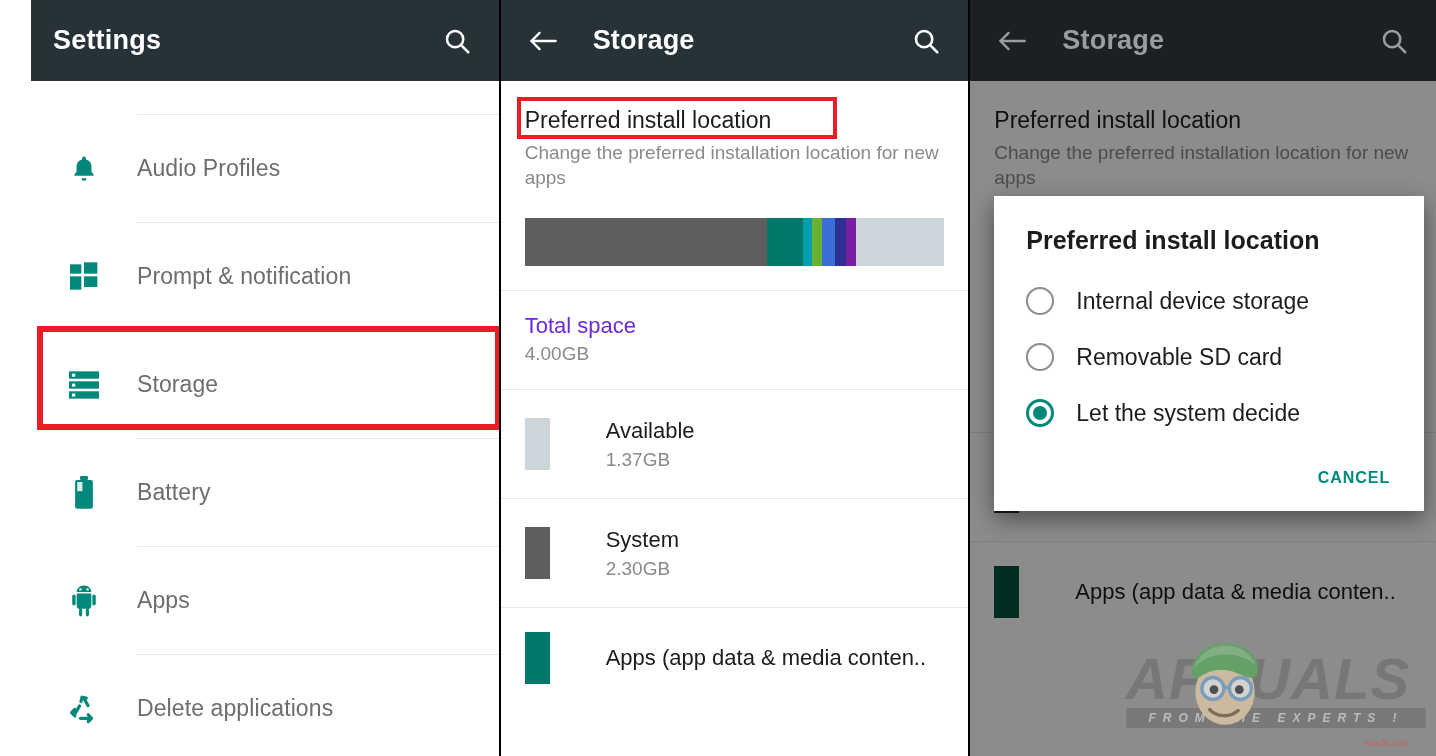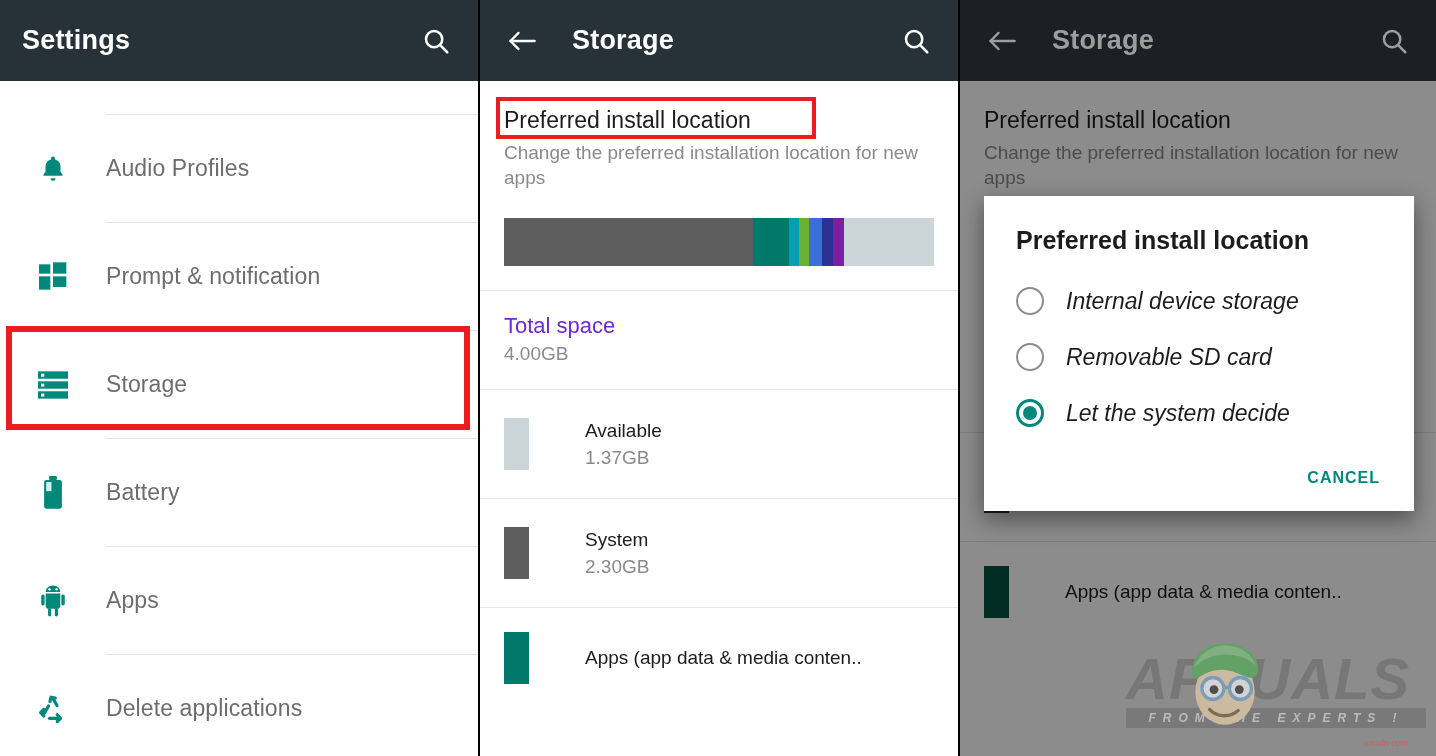--- a/index.html
+++ b/index.html
@@ -2,21 +2,21 @@
 <html><head>
 <meta charset="utf-8">
 <style>
   * { margin:0; padding:0; box-sizing:border-box; }
   html,body { width:1436px; height:756px; }
   body {
     font-family:"Liberation Sans", sans-serif;
     background:#ffffff;
     overflow:hidden;
   }
-  .screen { position:relative; width:1436px; height:583px; display:flex; }
+  .screen { position:relative; width:1436px; height:583px; display:flex;padding-left:31px; }
 
   
   .panel { position:relative; height:756px; overflow:hidden; background:#fff; }
   .panel-a { width:478px; }
   .divider-v { width:2px; height:756px; background:#000; flex:0 0 2px; }
   .panel-b { width:478px; }
   .panel-c { width:476px; }
 
   
   .appbar {
@@ -124,21 +124,21 @@
     display:flex;
     align-items:center;
     padding:20px 24px;
     min-height:108px;
   }
   .swatch {
     width:25px; height:52px;
     flex:0 0 25px;
     margin-right:56px;
   }
-  .item-name { font-size:19px; color:#1c1c1c; }
+  .item-name { font-size:22px; color:#1c1c1c; }
   .item-val  { font-size:19px; color:#8a8a8a; margin-top:5px; }
 
   
   .scrim {
     position:absolute;
     left:0; top:81px; right:0; bottom:0;
     background:rgba(0,0,0,0.45);
     z-index:5;
   }
   .panel-c .content { filter:none; }
@@ -157,21 +157,20 @@
   .dlg-title {
     font-size:25px;
     font-weight:bold;
     color:#1c1c1c;
     padding:6px 32px 18px 32px;
   }
   .dlg-opt {
     display:flex;
     align-items:center;
     padding:14px 32px;
-    font-style:italic;
   }
   .radio {
     width:28px; height:28px;
     border-radius:50%;
     border:2px solid #8c8c8c;
     flex:0 0 28px;
     margin-right:22px;
     position:relative;
     background:#fff;
   }

